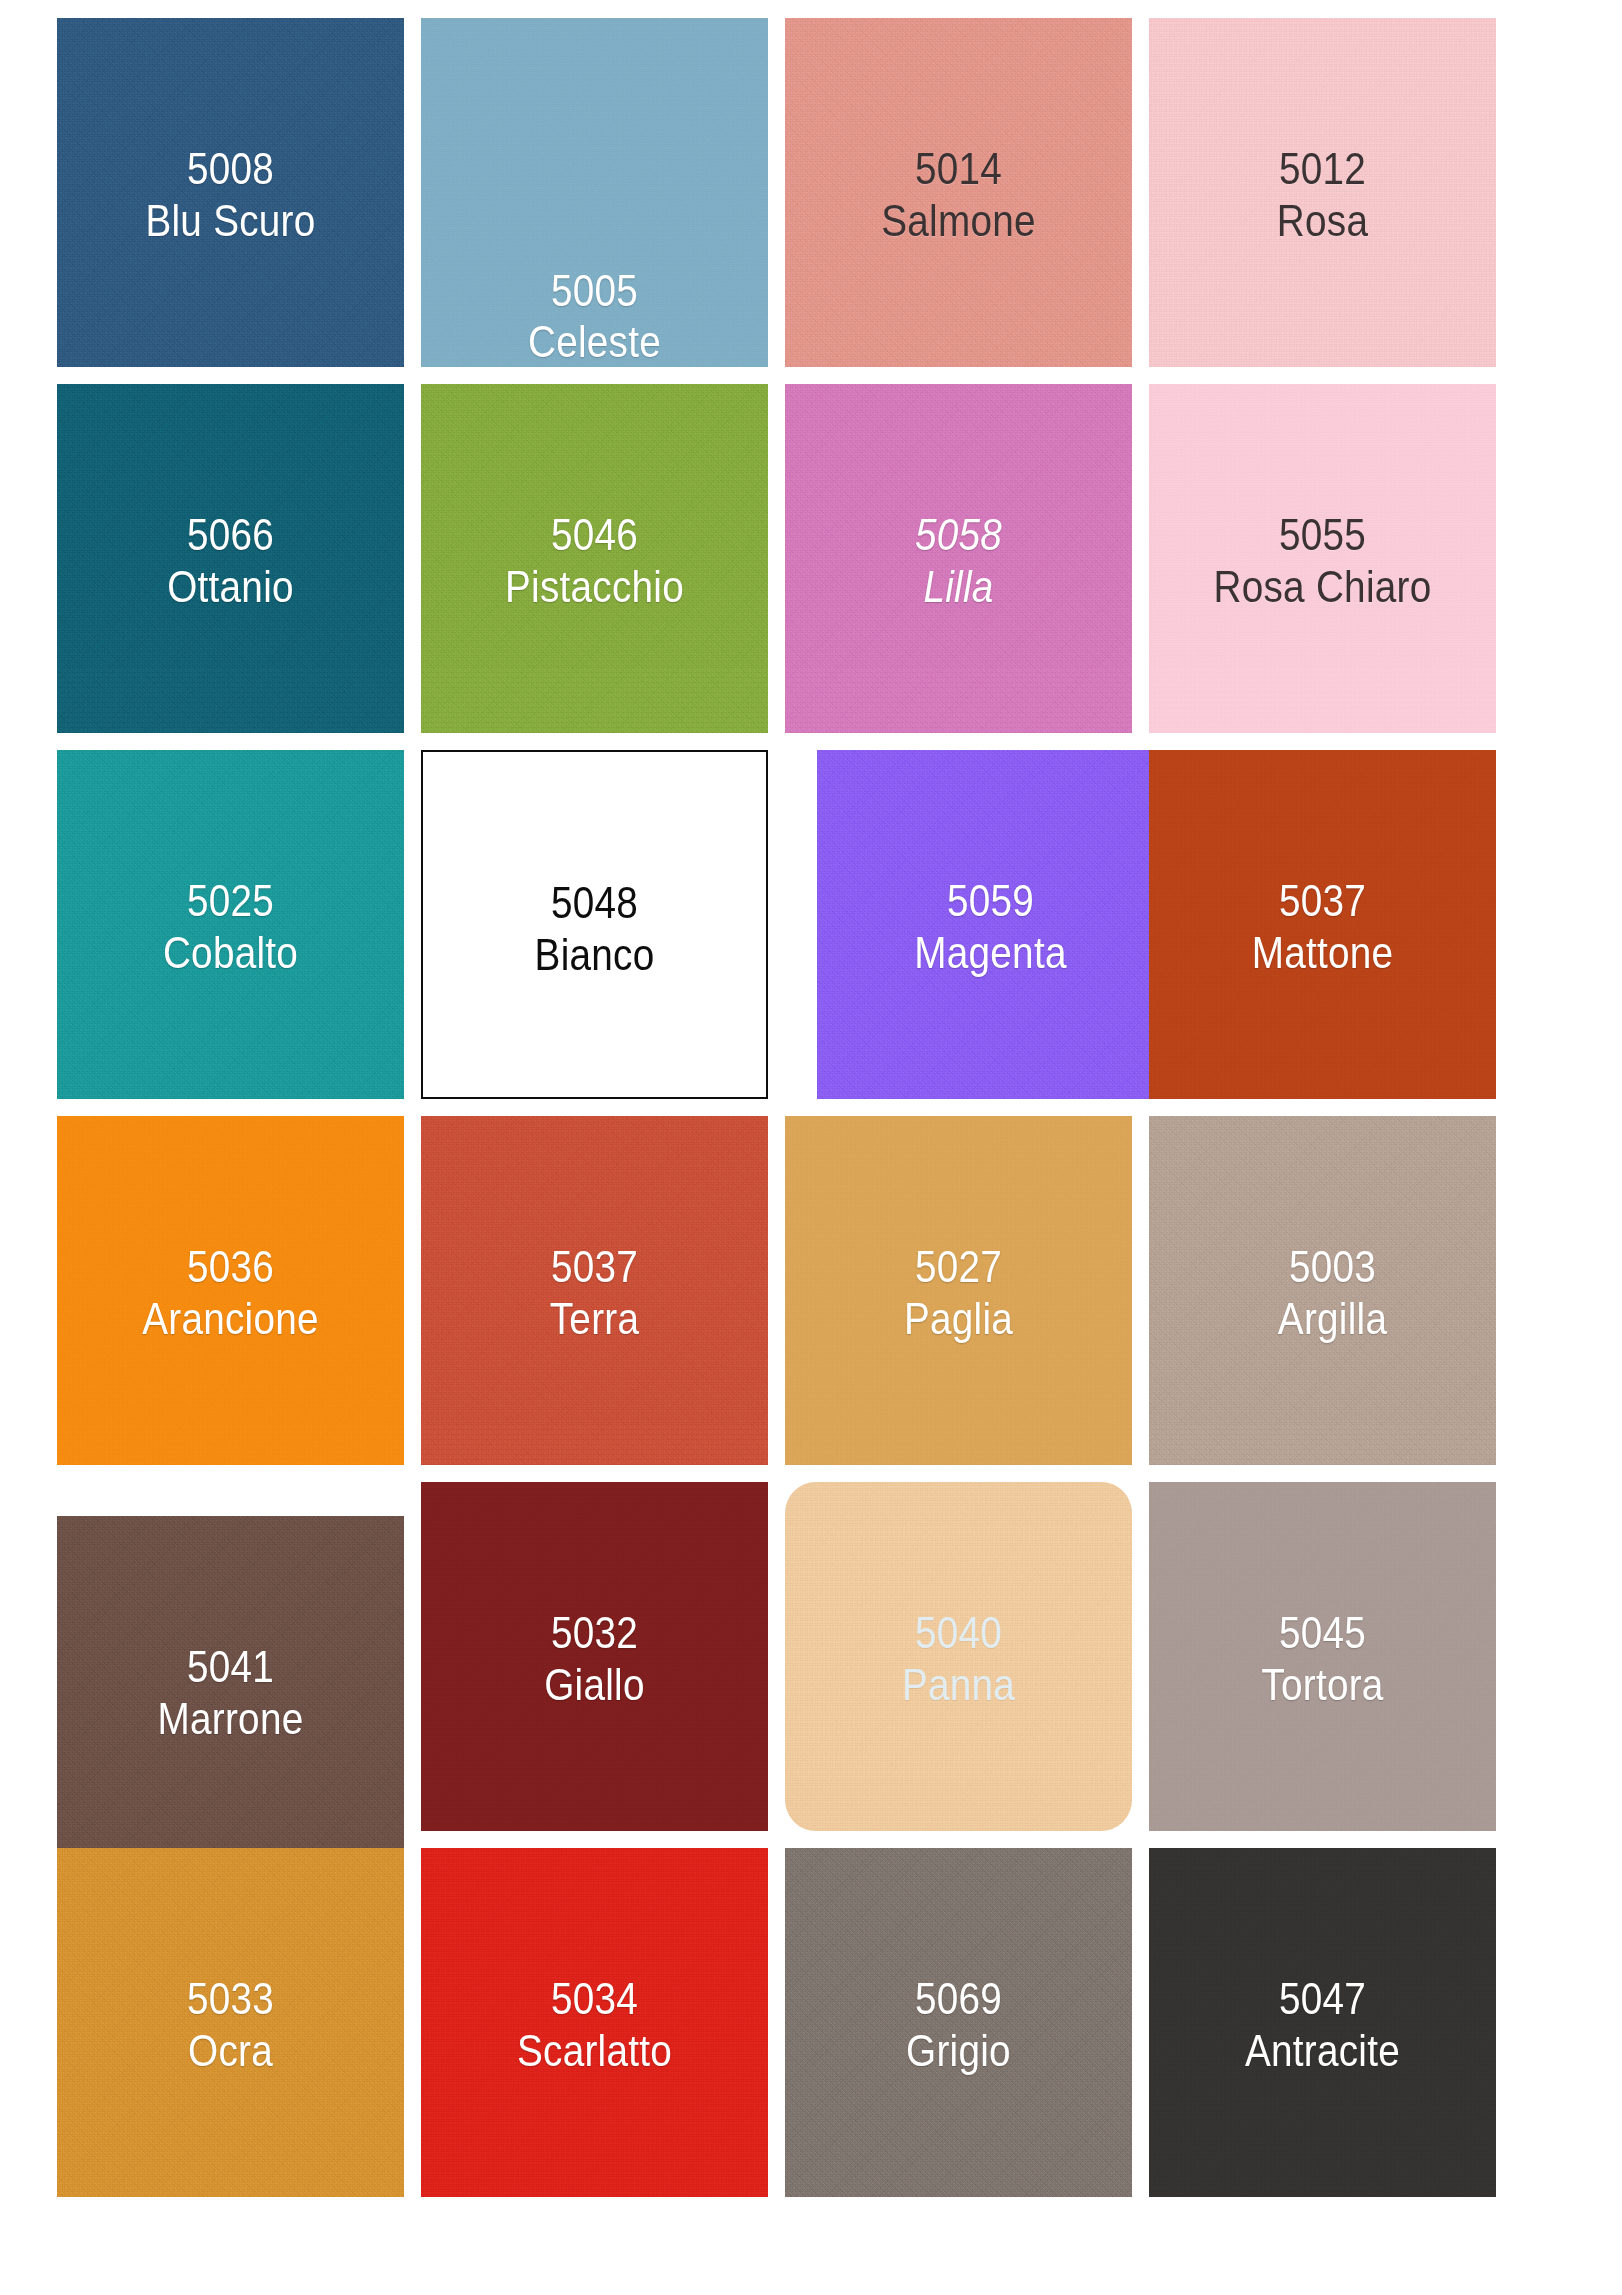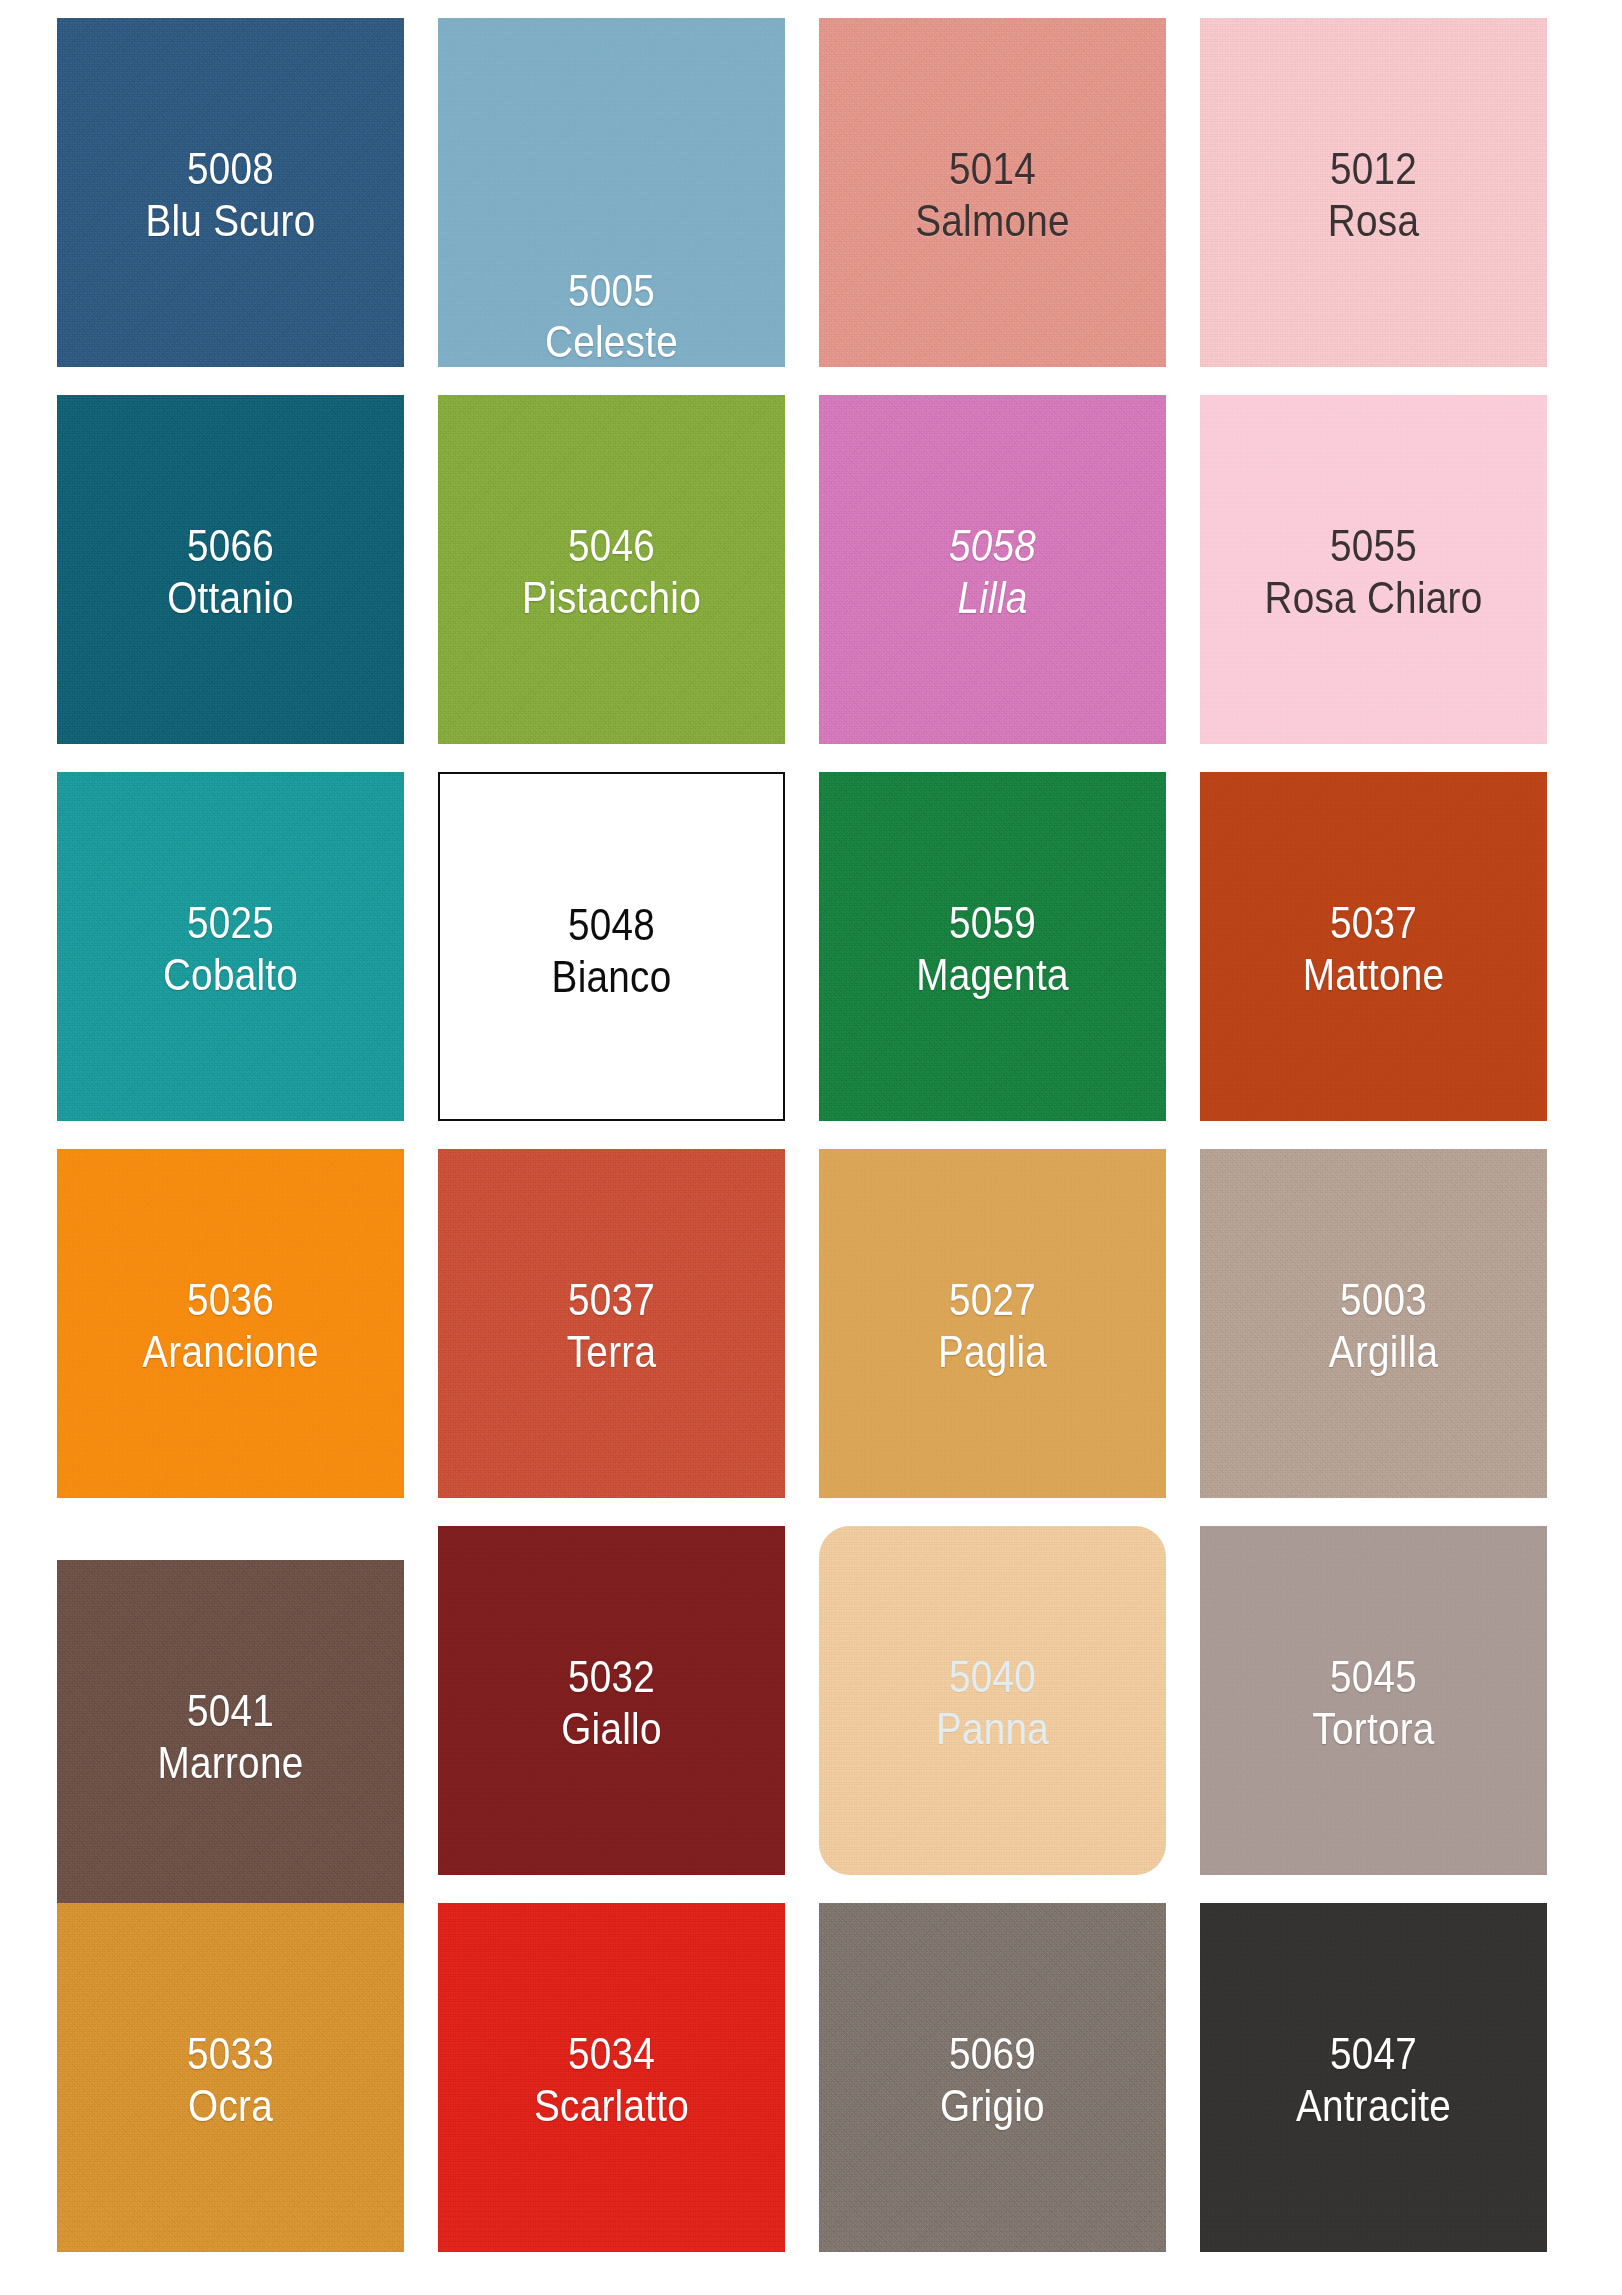--- a/index.html
+++ b/index.html
@@ -15,20 +15,21 @@
     position:relative;
     width:1623px;
     height:2295px;
     box-sizing:border-box;
     padding:18.3px 51px 42px 57px;
     display:grid;
     grid-template-columns:repeat(4, 347px);
     grid-template-rows:repeat(6, 349px);
     column-gap:34px;
     row-gap:28px;
+    gap:17px;
   }
   .swatch{
     position:relative;
     width:347px;
     height:349px;
     box-sizing:border-box;
     overflow:hidden;
     display:flex;
     flex-direction:column;
     align-items:center;
@@ -154,21 +155,21 @@
         <span class="code">5025</span>
         <span class="name">Cobalto</span>
       </div>
     </div>
     <div class="swatch plain bordered" style="background: rgb(255, 255, 255);">
       <div class="label black-text">
         <span class="code">5048</span>
         <span class="name">Bianco</span>
       </div>
     </div>
-    <div class="swatch" style="background: #15803d;">
+    <div class="swatch" style="background: #8b5cf6; margin-left: 32px;">
       <div class="tex"></div>
       <div class="tex2"></div>
       <div class="label light-text">
         <span class="code">5059</span>
         <span class="name">Magenta</span>
       </div>
     </div>
     <div class="swatch flat" style="background: rgb(187, 66, 22);">
       <div class="tex"></div>
       <div class="tex2"></div>

